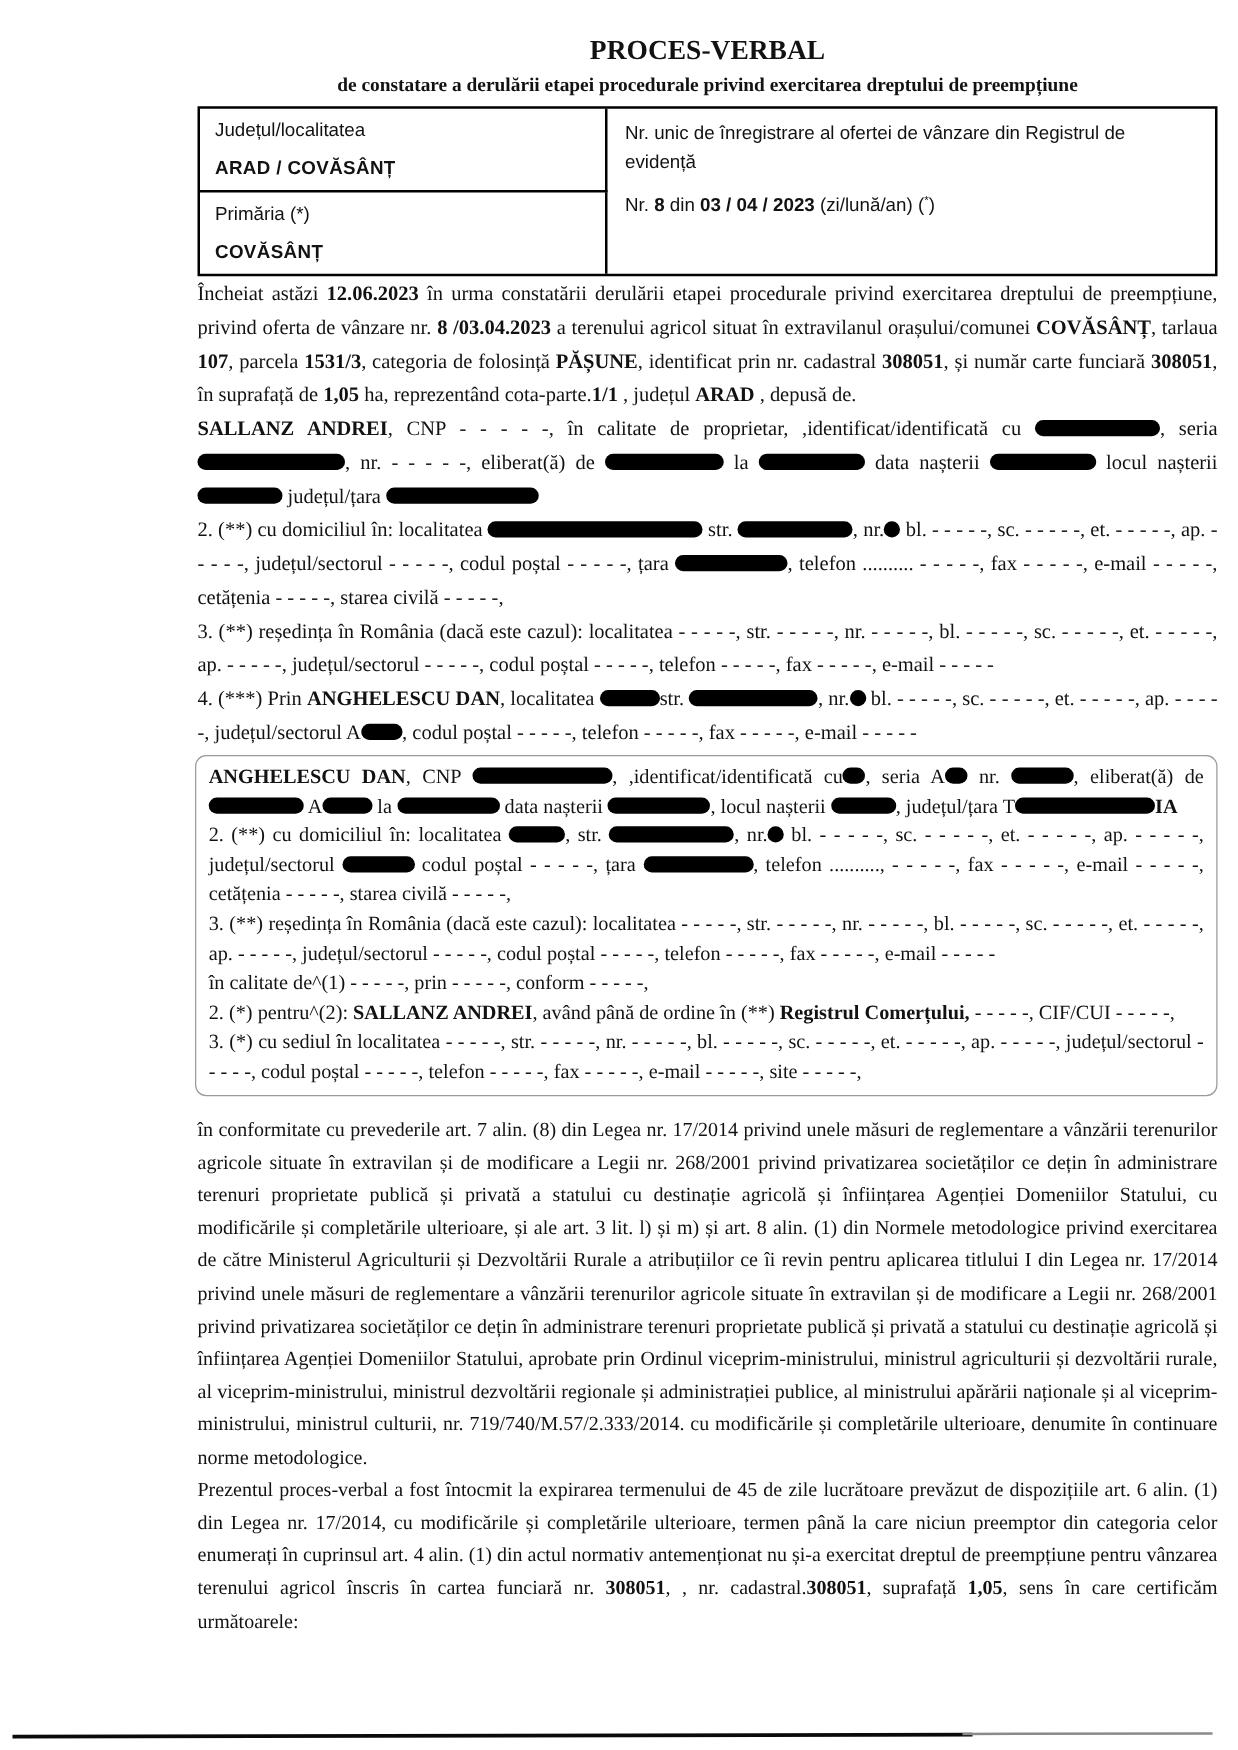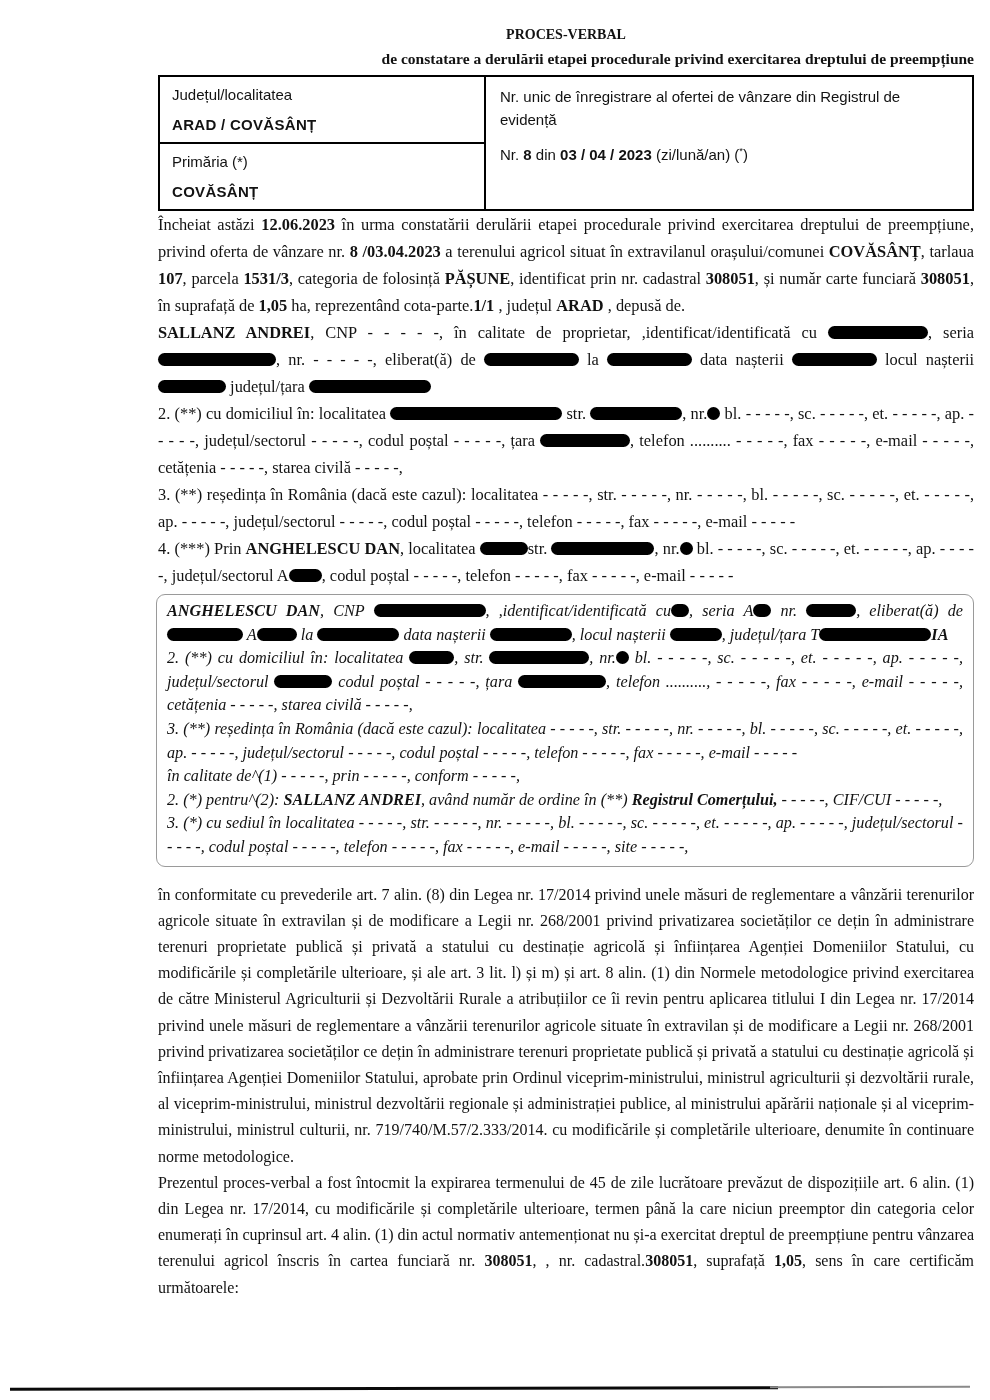--- a/index.html
+++ b/index.html
@@ -19,25 +19,25 @@
   .anexa{
     margin-top:96px;
     text-align:right;
     font-size:15px;
     letter-spacing:0.2px;
   }
   .title{
     margin-top:27px;
     text-align:center;
     font-weight:bold;
-    font-size:14px;
+    font-size:22px;
   }
   .subtitle{
     margin-top:7px;
-    text-align:right;
+    text-align:center;
     font-weight:bold;
     font-size:15.5px;
   }
   .info-table{
     margin-top:7px;
     border:2px solid #000;
     display:grid;
     grid-template-columns:326px 1fr;
     font-family:"Liberation Sans", sans-serif;
     font-size:15px;
@@ -61,21 +61,20 @@
     margin:0;
     font-size:16.4px;
     line-height:27px;
     text-align:justify;
   }
   .docbox{
     border:1.5px solid #9a9a9a;
     border-radius:9px;
     padding:5px 10px 6px 10px;
     margin:5px 0 15px -2px;
-    font-style:italic;
   }
   .docbox p{
     margin:0;
     font-size:16.2px;
     line-height:23.6px;
     text-align:justify;
   }
   .closing{margin-top:4px;}
   .closing p{
     margin:0;
@@ -137,21 +136,21 @@
     <p><span>2. (**) cu domiciliul în: localitatea </span><span class="redact" style="width: 172px;"></span><span> str. </span><span class="redact" style="width: 92px;"></span><span>, nr.</span><span class="redact" style="width: 13px;"></span><span> bl. - - - - -, sc. - - - - -, et. - - - - -, ap. - - - - -, județul/sectorul - - - - -, codul poștal - - - - -, țara </span><span class="redact" style="width: 90px;"></span><span>, telefon .......... - - - - -, fax - - - - -, e-mail - - - - -, cetățenia - - - - -, starea civilă - - - - -,</span></p>
     <p><span>3. (**) reședința în România (dacă este cazul): localitatea - - - - -, str. - - - - -, nr. - - - - -, bl. - - - - -, sc. - - - - -, et. - - - - -, ap. - - - - -, județul/sectorul - - - - -, codul poștal - - - - -, telefon - - - - -, fax - - - - -, e-mail - - - - -</span></p>
     <p><span>4. (***) Prin </span><b>ANGHELESCU DAN</b><span>, localitatea </span><span class="redact" style="width: 48px;"></span><span>str. </span><span class="redact" style="width: 103px;"></span><span>, nr.</span><span class="redact" style="width: 13px;"></span><span> bl. - - - - -, sc. - - - - -, et. - - - - -, ap. - - - - -, județul/sectorul A</span><span class="redact" style="width: 33px;"></span><span>, codul poștal - - - - -, telefon - - - - -, fax - - - - -, e-mail - - - - -</span></p>
   </div>
 
   <div class="docbox">
     <p><b>ANGHELESCU DAN</b><span>, CNP </span><span class="redact" style="width: 112px;"></span><span>, ,identificat/identificată cu</span><span class="redact" style="width: 18px;"></span><span>, seria A</span><span class="redact" style="width: 18px;"></span><span> nr. </span><span class="redact" style="width: 50px;"></span><span>, eliberat(ă) de </span><span class="redact" style="width: 76px;"></span><span> A</span><span class="redact" style="width: 40px;"></span><span> la </span><span class="redact" style="width: 82px;"></span><span> data nașterii </span><span class="redact" style="width: 82px;"></span><span>, locul nașterii </span><span class="redact" style="width: 52px;"></span><span>, județul/țara T</span><span class="redact" style="width: 112px;"></span><b>IA</b></p>
     <p><span>2. (**) cu domiciliul în: localitatea </span><span class="redact" style="width: 45px;"></span><span>, str. </span><span class="redact" style="width: 100px;"></span><span>, nr.</span><span class="redact" style="width: 13px;"></span><span> bl. - - - - -, sc. - - - - -, et. - - - - -, ap. - - - - -, județul/sectorul </span><span class="redact" style="width: 58px;"></span><span> codul poștal - - - - -, țara </span><span class="redact" style="width: 88px;"></span><span>, telefon .........., - - - - -, fax - - - - -, e-mail - - - - -, cetățenia - - - - -, starea civilă - - - - -,</span></p>
     <p><span>3. (**) reședința în România (dacă este cazul): localitatea - - - - -, str. - - - - -, nr. - - - - -, bl. - - - - -, sc. - - - - -, et. - - - - -, ap. - - - - -, județul/sectorul - - - - -, codul poștal - - - - -, telefon - - - - -, fax - - - - -, e-mail - - - - -</span></p>
     <p><span>în calitate de^(1) - - - - -, prin - - - - -, conform - - - - -,</span></p>
-    <p><span>2. (*) pentru^(2): </span><b>SALLANZ ANDREI</b><span>, având număr de ordine în (**) </span><b>Registrul Comerțului,</b><span> - - - - -, CIF/CUI - - - - -,</span></p>
+    <p><span>2. (*) pentru^(2): </span><b>SALLANZ ANDREI</b><span>, având până de ordine în (**) </span><b>Registrul Comerțului,</b><span> - - - - -, CIF/CUI - - - - -,</span></p>
     <p><span>3. (*) cu sediul în localitatea - - - - -, str. - - - - -, nr. - - - - -, bl. - - - - -, sc. - - - - -, et. - - - - -, ap. - - - - -, județul/sectorul - - - - -, codul poștal - - - - -, telefon - - - - -, fax - - - - -, e-mail - - - - -, site - - - - -,</span></p>
   </div>
 
   <div class="closing">
     <p><span>în conformitate cu prevederile art. 7 alin. (8) din Legea nr. 17/2014 privind unele măsuri de reglementare a vânzării terenurilor agricole situate în extravilan și de modificare a Legii nr. 268/2001 privind privatizarea societăților ce dețin în administrare terenuri proprietate publică și privată a statului cu destinație agricolă și înființarea Agenției Domeniilor Statului, cu modificările și completările ulterioare, și ale art. 3 lit. l) și m) și art. 8 alin. (1) din Normele metodologice privind exercitarea de către Ministerul Agriculturii și Dezvoltării Rurale a atribuțiilor ce îi revin pentru aplicarea titlului I din Legea nr. 17/2014 privind unele măsuri de reglementare a vânzării terenurilor agricole situate în extravilan și de modificare a Legii nr. 268/2001 privind privatizarea societăților ce dețin în administrare terenuri proprietate publică și privată a statului cu destinație agricolă și înființarea Agenției Domeniilor Statului, aprobate prin Ordinul viceprim-ministrului, ministrul agriculturii și dezvoltării rurale, al viceprim-ministrului, ministrul dezvoltării regionale și administrației publice, al ministrului apărării naționale și al viceprim-ministrului, ministrul culturii, nr. 719/740/M.57/2.333/2014. cu modificările și completările ulterioare, denumite în continuare norme metodologice.</span></p>
     <p><span>Prezentul proces-verbal a fost întocmit la expirarea termenului de 45 de zile lucrătoare prevăzut de dispozițiile art. 6 alin. (1) din Legea nr. 17/2014, cu modificările și completările ulterioare, termen până la care niciun preemptor din categoria celor enumerați în cuprinsul art. 4 alin. (1) din actul normativ antemenționat nu și-a exercitat dreptul de preempțiune pentru vânzarea terenului agricol înscris în cartea funciară nr. </span><b>308051</b><span>, , nr. cadastral.</span><b>308051</b><span>, suprafață </span><b>1,05</b><span>, sens în care certificăm următoarele:</span></p>
   </div>
 
 </div>
 

